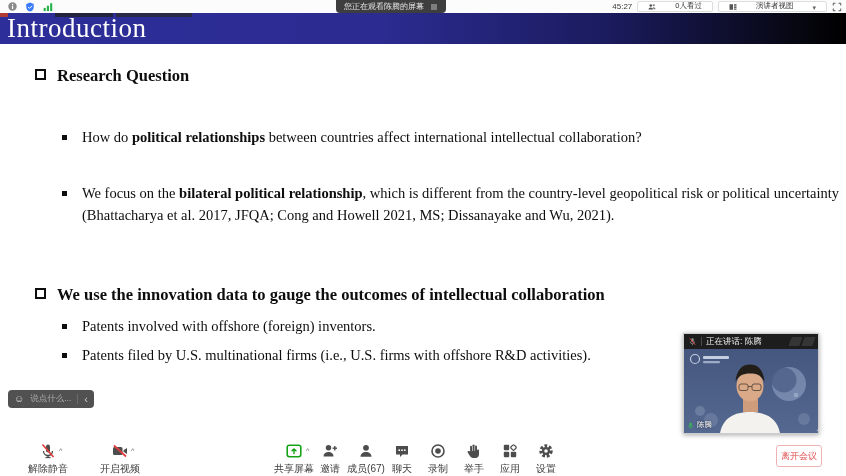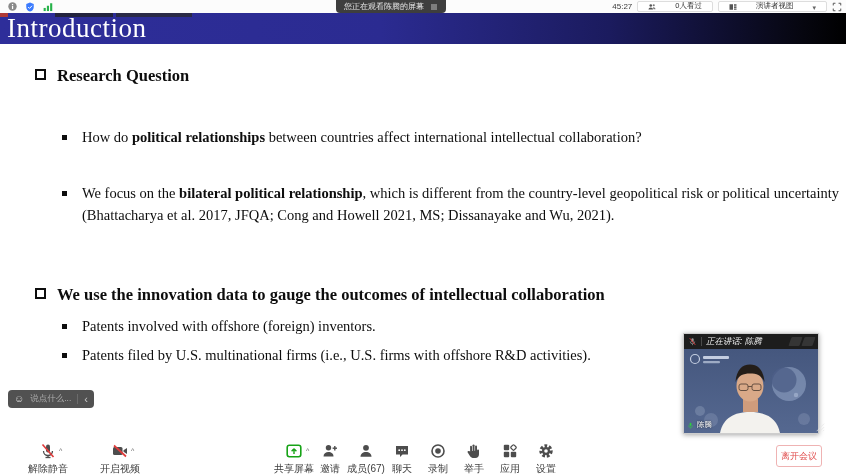--- a/index.html
+++ b/index.html
@@ -41,21 +41,21 @@
                  border-radius:4px; display:flex; align-items:center; padding:0 6px; gap:6px; z-index:8; }
   .smiley { font-size:10px; color:#cfcfcf; line-height:1; }
   .chat-ph { font-size:8.5px; color:#adadad; white-space:nowrap; }
   .chat-div { width:1px; height:10px; background:#6b6b6b; }
   .chat-chev { font-size:11px; color:#c8c8c8; line-height:1; }
 
   
   .video-panel { position:absolute; left:683px; top:333px; width:136px; height:101px; background:#181818;
                  border:1px solid #cdcdcd; z-index:8; box-shadow:0 1px 5px rgba(0,0,0,.35); }
   .vp-header { position:relative; height:15px; background:#1d1d1d; display:flex; align-items:center; gap:4px; padding:0 4px; }
-  .vp-title { font-size:8.5px; color:#f2f2f2; white-space:nowrap;font-style:italic; }
+  .vp-title { font-size:8.5px; color:#f2f2f2; white-space:nowrap; }
   .vp-div { width:1px; height:9px; background:#4a4a4a; }
   .vp-logo { position:absolute; right:4px; top:3px; display:flex; gap:2px; }
   .vp-logo i { display:block; width:11px; height:9px; background:#353535; transform:skewX(-20deg); border-radius:1px; }
   .vp-video { position:relative; width:142px; height:84px; overflow:hidden; }
   .nametag { position:absolute; left:3px; bottom:3px; display:flex; align-items:center; gap:3px; z-index:2; }
   .nametag span { font-size:7.5px; color:#fff; text-shadow:0 0 2px rgba(0,0,0,.8); }
   .resize-handle { position:absolute; right:1px; bottom:1px; z-index:2; opacity:.85; }
 
   
   .bottom-bar { position:absolute; left:0; top:438px; width:846px; height:38px; background:#fff; z-index:7; }

